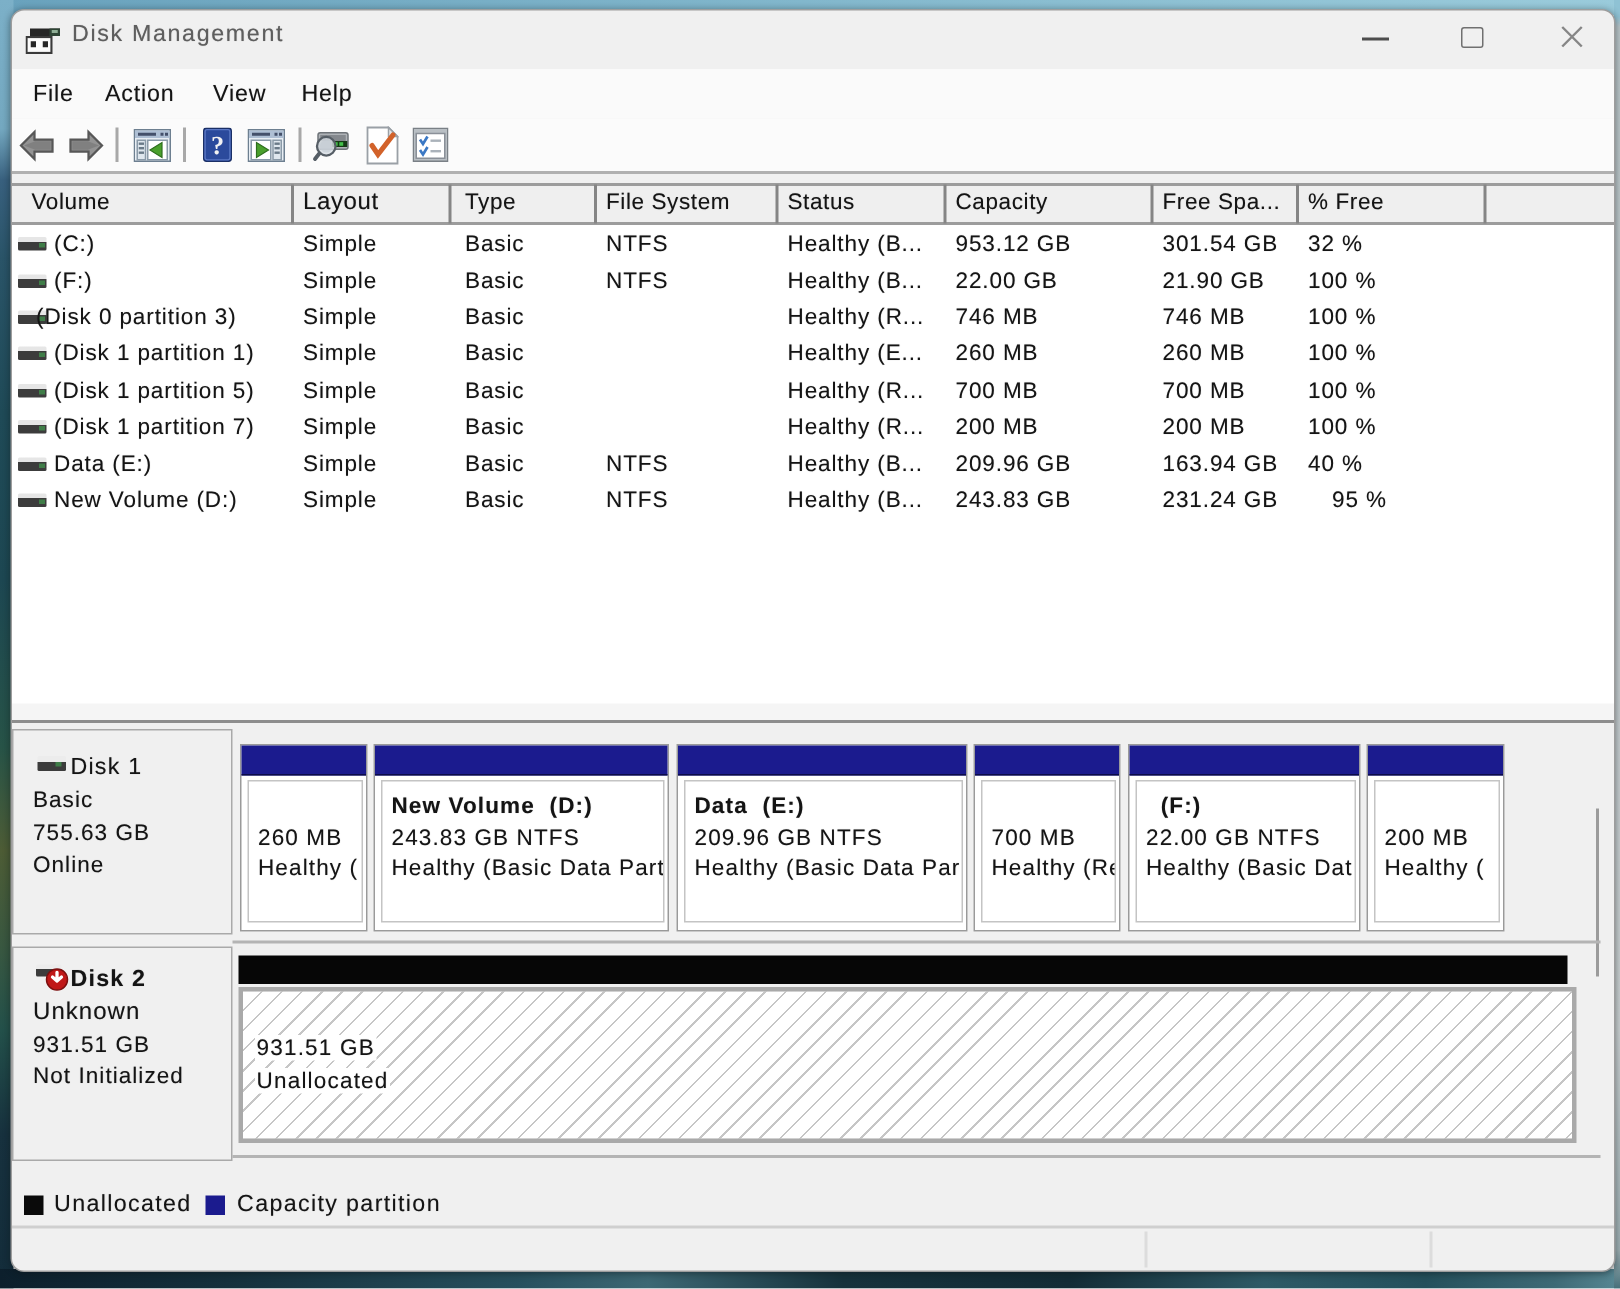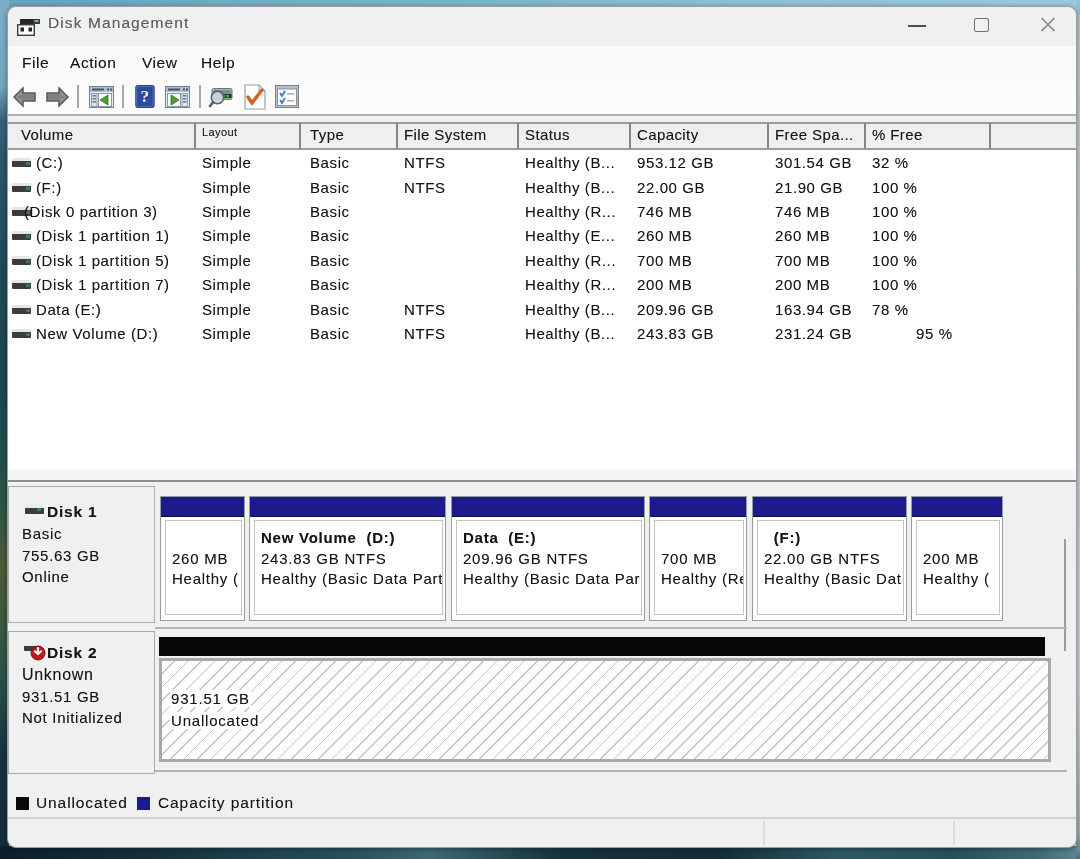--- a/index.html
+++ b/index.html
@@ -121,21 +121,21 @@
       <div class="abs" style="left:299px;top:123px;width:1.5px;height:26px;background:#858585"></div>
       <div class="abs" style="left:396px;top:123px;width:1.5px;height:26px;background:#858585"></div>
       <div class="abs" style="left:517px;top:123px;width:1.5px;height:26px;background:#858585"></div>
       <div class="abs" style="left:629px;top:123px;width:1.5px;height:26px;background:#858585"></div>
       <div class="abs" style="left:767px;top:123px;width:1.5px;height:26px;background:#858585"></div>
       <div class="abs" style="left:864px;top:123px;width:1.5px;height:26px;background:#858585"></div>
       <div class="abs" style="left:989px;top:123px;width:1.5px;height:26px;background:#858585"></div>
     </div>
 <div id="hlabels">
       <div class="txt" style="left:21px;top:126px;font-size:15px;letter-spacing:0.4px">Volume</div>
-      <div class="txt" style="left:202px;top:126px;font-size:11px;letter-spacing:0.4px">Layout</div>
+      <div class="txt" style="left:202px;top:126px;font-size:16px;letter-spacing:0.4px">Layout</div>
       <div class="txt" style="left:310px;top:126px;font-size:15px;letter-spacing:0.4px">Type</div>
       <div class="txt" style="left:404px;top:126px;font-size:15px;letter-spacing:0.4px">File System</div>
       <div class="txt" style="left:525px;top:126px;font-size:15px;letter-spacing:0.4px">Status</div>
       <div class="txt" style="left:637px;top:126px;font-size:15px;letter-spacing:0.4px">Capacity</div>
       <div class="txt" style="left:775px;top:126px;font-size:15px;letter-spacing:0.4px">Free Spa...</div>
       <div class="txt" style="left:872px;top:126px;font-size:15px;letter-spacing:0.4px">% Free</div>
     </div>
 <div id="rows">
       <div class="abs" style="left:12px;top:158.2px;width:19px;height:9px;background:linear-gradient(#e6e6e6 0 36%,#3c3c3c 36% 100%);border-radius:1px"></div>
       <div class="abs" style="left:26px;top:162.2px;width:4px;height:3px;background:#3f7d48"></div>
@@ -199,48 +199,48 @@
       <div class="txt" style="left:872px;top:276.2px;font-size:15px;letter-spacing:0.6px">100 %</div>
       <div class="abs" style="left:12px;top:304.59999999999997px;width:19px;height:9px;background:linear-gradient(#e6e6e6 0 36%,#3c3c3c 36% 100%);border-radius:1px"></div>
       <div class="abs" style="left:26px;top:308.59999999999997px;width:4px;height:3px;background:#3f7d48"></div>
       <div class="txt" style="left:36px;top:300.59999999999997px;font-size:15px;letter-spacing:0.6px">Data (E:)</div>
       <div class="txt" style="left:202px;top:300.59999999999997px;font-size:15px;letter-spacing:0.6px">Simple</div>
       <div class="txt" style="left:310px;top:300.59999999999997px;font-size:15px;letter-spacing:0.6px">Basic</div>
       <div class="txt" style="left:404px;top:300.59999999999997px;font-size:15px;letter-spacing:0.6px">NTFS</div>
       <div class="txt" style="left:525px;top:300.59999999999997px;font-size:15px;letter-spacing:0.6px">Healthy (B...</div>
       <div class="txt" style="left:637px;top:300.59999999999997px;font-size:15px;letter-spacing:0.6px">209.96 GB</div>
       <div class="txt" style="left:775px;top:300.59999999999997px;font-size:15px;letter-spacing:0.6px">163.94 GB</div>
-      <div class="txt" style="left:872px;top:300.59999999999997px;font-size:15px;letter-spacing:0.6px">78 %</div>
+      <div class="txt" style="left:872px;top:300.59999999999997px;font-size:15px;letter-spacing:0.6px">40 %</div>
       <div class="abs" style="left:12px;top:328.99999999999994px;width:19px;height:9px;background:linear-gradient(#e6e6e6 0 36%,#3c3c3c 36% 100%);border-radius:1px"></div>
       <div class="abs" style="left:26px;top:332.99999999999994px;width:4px;height:3px;background:#3f7d48"></div>
       <div class="txt" style="left:36px;top:324.99999999999994px;font-size:15px;letter-spacing:0.6px">New Volume (D:)</div>
       <div class="txt" style="left:202px;top:324.99999999999994px;font-size:15px;letter-spacing:0.6px">Simple</div>
       <div class="txt" style="left:310px;top:324.99999999999994px;font-size:15px;letter-spacing:0.6px">Basic</div>
       <div class="txt" style="left:404px;top:324.99999999999994px;font-size:15px;letter-spacing:0.6px">NTFS</div>
       <div class="txt" style="left:525px;top:324.99999999999994px;font-size:15px;letter-spacing:0.6px">Healthy (B...</div>
       <div class="txt" style="left:637px;top:324.99999999999994px;font-size:15px;letter-spacing:0.6px">243.83 GB</div>
       <div class="txt" style="left:775px;top:324.99999999999994px;font-size:15px;letter-spacing:0.6px">231.24 GB</div>
-      <div class="txt" style="left:916px;top:324.99999999999994px;font-size:15px;letter-spacing:0.6px">95 %</div>
+      <div class="txt" style="left:888px;top:324.99999999999994px;font-size:15px;letter-spacing:0.6px">95 %</div>
     </div>
 
 <div class="abs" style="left:8px;top:469px;width:1068px;height:12px;background:#f5f5f5"></div>
 <div class="abs" style="left:8px;top:480px;width:1068px;height:2.5px;background:#8d8d8d"></div>
 
 <div class="abs" style="left:8px;top:482px;width:1068px;height:335px;background:#f0f0f0"></div>
 
 <div class="abs" style="left:1064px;top:539px;width:2px;height:112px;background:#9b9b9b"></div>
 
 <div class="abs" style="left:155px;top:627px;width:912px;height:1.5px;background:#b4b4b4"></div>
 <div class="abs" style="left:155px;top:770px;width:912px;height:1.5px;background:#b4b4b4"></div>
 <div class="abs" style="left:8px;top:486px;width:147px;height:137px;border:1px solid #a9a9a9;box-sizing:border-box"></div>
 <div class="abs" style="left:8px;top:631px;width:147px;height:143px;border:1px solid #a9a9a9;box-sizing:border-box"></div>
 
 <div class="abs" style="left:25px;top:504px;width:19px;height:10px;background:linear-gradient(#ececec 0 38%,#3c3c3c 38% 100%);border-radius:1px"></div>
 <div class="abs" style="left:37px;top:508px;width:4px;height:3px;background:#3f7d48"></div>
-<div class="txt" style="left:47px;top:503px;font-size:15.5px;font-weight:bold;letter-spacing:0.8px">Disk 1</div>
+<div class="txt" style="left:47px;top:503px;font-size:15.5px;font-weight:normal;letter-spacing:0.8px">Disk 1</div>
 <div class="txt" style="left:22px;top:525px;font-size:15px;letter-spacing:0.7px">Basic</div>
 <div class="txt" style="left:22px;top:547px;font-size:15px;letter-spacing:0.7px">755.63 GB</div>
 <div class="txt" style="left:22px;top:568px;font-size:15px;letter-spacing:0.7px">Online</div>
 
 <div class="abs" style="left:24px;top:643px;width:17px;height:8px;background:linear-gradient(#ececec 0 40%,#3c3c3c 40% 100%);border-radius:1px"></div>
 <svg class="abs" style="left:30px;top:645px" width="16" height="16" viewBox="0 0 16 16">
   <circle cx="8" cy="8" r="7" fill="#c01818" stroke="#7d0f0f" stroke-width="1"></circle>
   <path d="M8 3.2 L8 9 M8 9 L5 6.4 M8 9 L11 6.4" stroke="#ffffff" stroke-width="2.2" stroke-linecap="round"></path>
 </svg>
 <div class="txt" style="left:47px;top:644px;font-size:15.5px;font-weight:bold;letter-spacing:0.8px">Disk 2</div>

